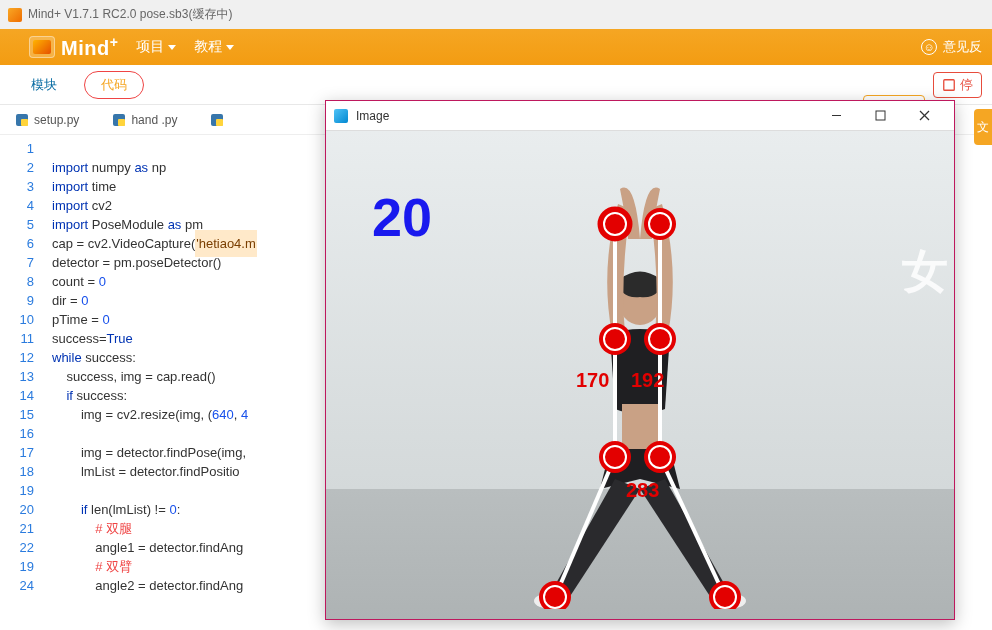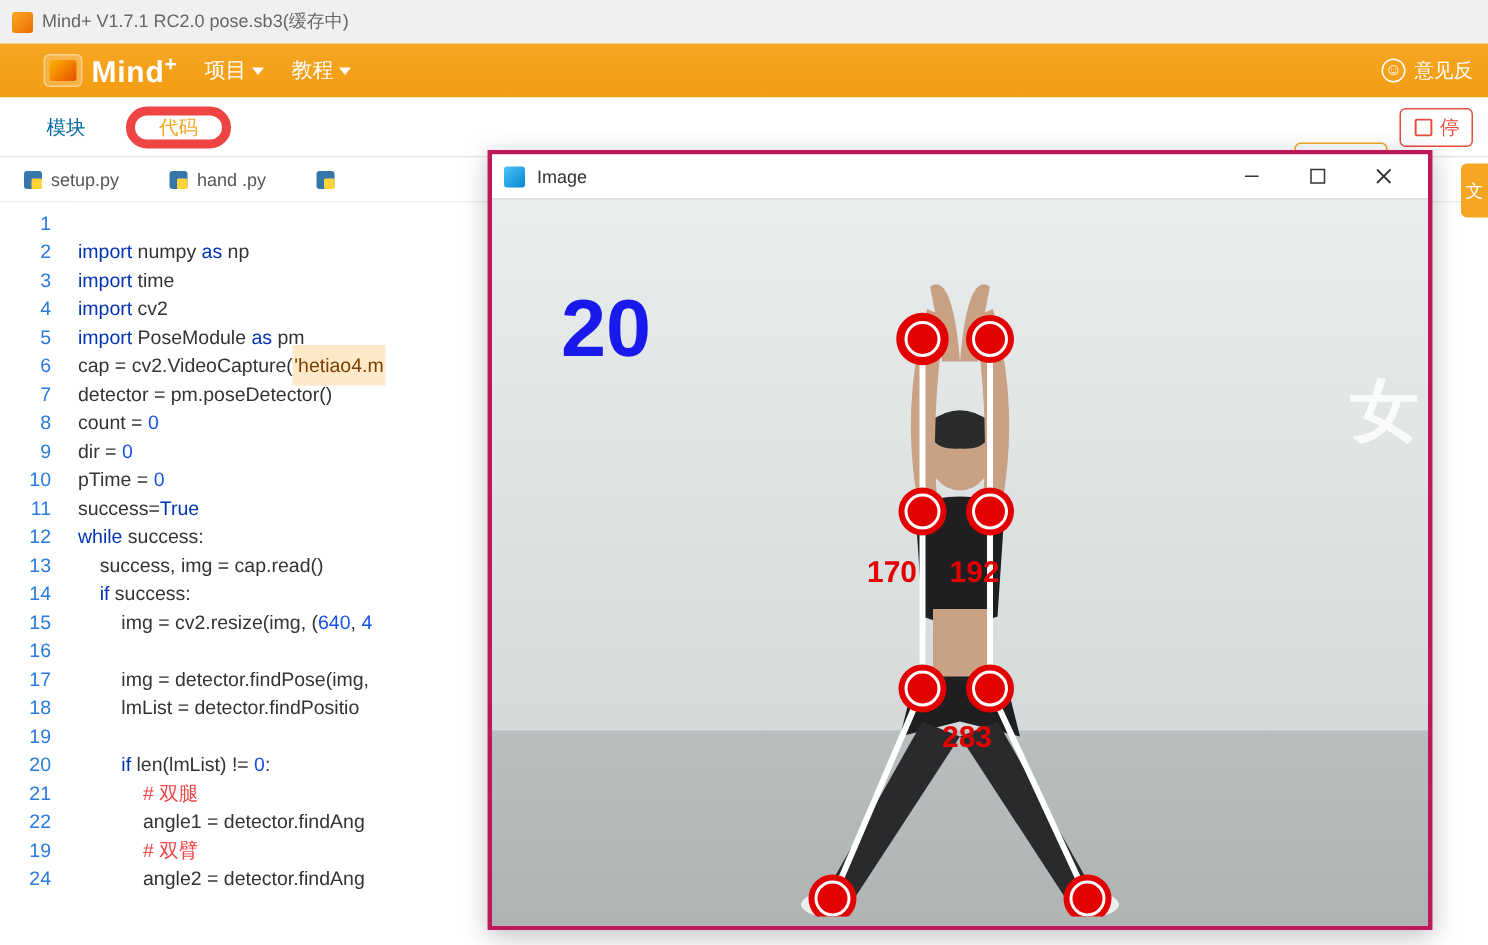--- a/index.html
+++ b/index.html
@@ -18,21 +18,21 @@
   .logo-sup { font-size:14px; vertical-align:super; }
   .ribbon-item { font-size:14px; color:#fff; display:flex; align-items:center; gap:4px; cursor:pointer; }
   .caret-down { width:0;height:0;border-left:4px solid transparent;border-right:4px solid transparent;border-top:5px solid #fff; display:inline-block; }
   .ribbon-right { position:absolute; right:10px; display:flex; align-items:center; gap:6px; color:#fff; font-size:13px; }
   .feedback-icon { width:16px;height:16px;border:1.5px solid #fff;border-radius:50%; display:flex;align-items:center;justify-content:center;font-size:11px; }
 
   
   .subbar { height:40px; background:#fff; border-bottom:1px solid #e8e8e8; display:flex; align-items:center; padding:0 14px; gap:10px; position:relative; }
   .pill { height:28px; padding:0 16px; border-radius:14px; font-size:13px; display:flex; align-items:center; border:1px solid transparent; }
   .pill-plain { color:#0369a1; }
-  .pill-active { border:6px solid #ef4444; color:#f5a623; }
+  .pill-active { border:1px solid #ef4444; color:#f5a623; }
   .subbar-right { position:absolute; right:10px; display:flex; gap:8px; align-items:center; }
   .save-btn { display:flex; align-items:center; gap:4px; color:#f5a623; font-size:13px; border:1px solid #f5a623; border-radius:4px; padding:3px 8px;margin-top:47px; }
   .save-icon, .stop-icon { width:14px; height:14px; }
   .stop-btn { display:flex; align-items:center; gap:4px; color:#e74c3c; font-size:13px; border:1px solid #e74c3c; border-radius:4px; padding:3px 8px; }
   .side-tab { position:absolute; right:0; top:109px; width:18px; height:36px; background:#f5a623; color:#fff; font-size:12px; display:flex; align-items:center; justify-content:center; border-radius:4px 0 0 4px; }
 
   
   .filetabs { height:30px; border-bottom:1px solid #eee; display:flex; align-items:center; padding:0 8px; gap:8px; }
   .filetab { display:flex; align-items:center; gap:6px; padding:4px 18px 4px 8px; font-size:12px; color:#555; border-radius:4px 4px 0 0; }
   .py-icon { width:12px;height:12px; display:inline-block; background:#3776ab; border-radius:2px; position:relative; }
@@ -43,21 +43,21 @@
   .gutter { width:48px; text-align:right; padding:4px 14px 0 0; color:#2a7bde; background:#fff; user-select:none; }
   .gutter div { height:19px; }
   .code { flex:1; padding:4px 0 0 4px; color:#333; white-space:pre; overflow:hidden; }
   .code .line { height:19px; }
   .kw { color:#0033b3; }
   .str { color:#7a3e00; background:#ffe9c9; padding:6px 1px; }
   .num { color:#1750eb; }
   .cmt { color:#ef4444; }
 
   
-  .imgwin { position:absolute; top:100px; left:325px; width:630px; height:520px; background:#fff; border:3px solid #be185d; box-shadow:0 4px 16px rgba(0,0,0,.25); display:flex; flex-direction:column; }
+  .imgwin { position:absolute; top:100px; left:325px; width:630px; height:520px; background:#fff; border:1px solid #be185d; box-shadow:0 4px 16px rgba(0,0,0,.25); display:flex; flex-direction:column; }
   .imgwin-title { height:30px; display:flex; align-items:center; padding:0 8px; gap:8px; font-size:12px; color:#333; border-bottom:1px solid #ddd; background:#fff; }
   .imgwin-title .wicon { width:14px;height:14px; background:linear-gradient(135deg,#4fc3f7,#0288d1); display:inline-block; border-radius:2px; }
   .imgwin-controls { margin-left:auto; display:flex; gap:0; }
   .wctrl { width:44px; height:28px; display:flex; align-items:center; justify-content:center; font-size:12px; color:#333; }
   .wctrl svg { width:11px; height:11px; }
   .imgwin-body { flex:1; position:relative; background:#c9cfd0; overflow:hidden; }
 
   
   .floor { position:absolute; left:0; right:0; bottom:0; height:130px; background:linear-gradient(#b9bebf,#aeb3b4); }
   .wall { position:absolute; left:0; right:0; top:0; bottom:130px; background:linear-gradient(180deg,#e9edee 0%, #d4d9da 100%); }

